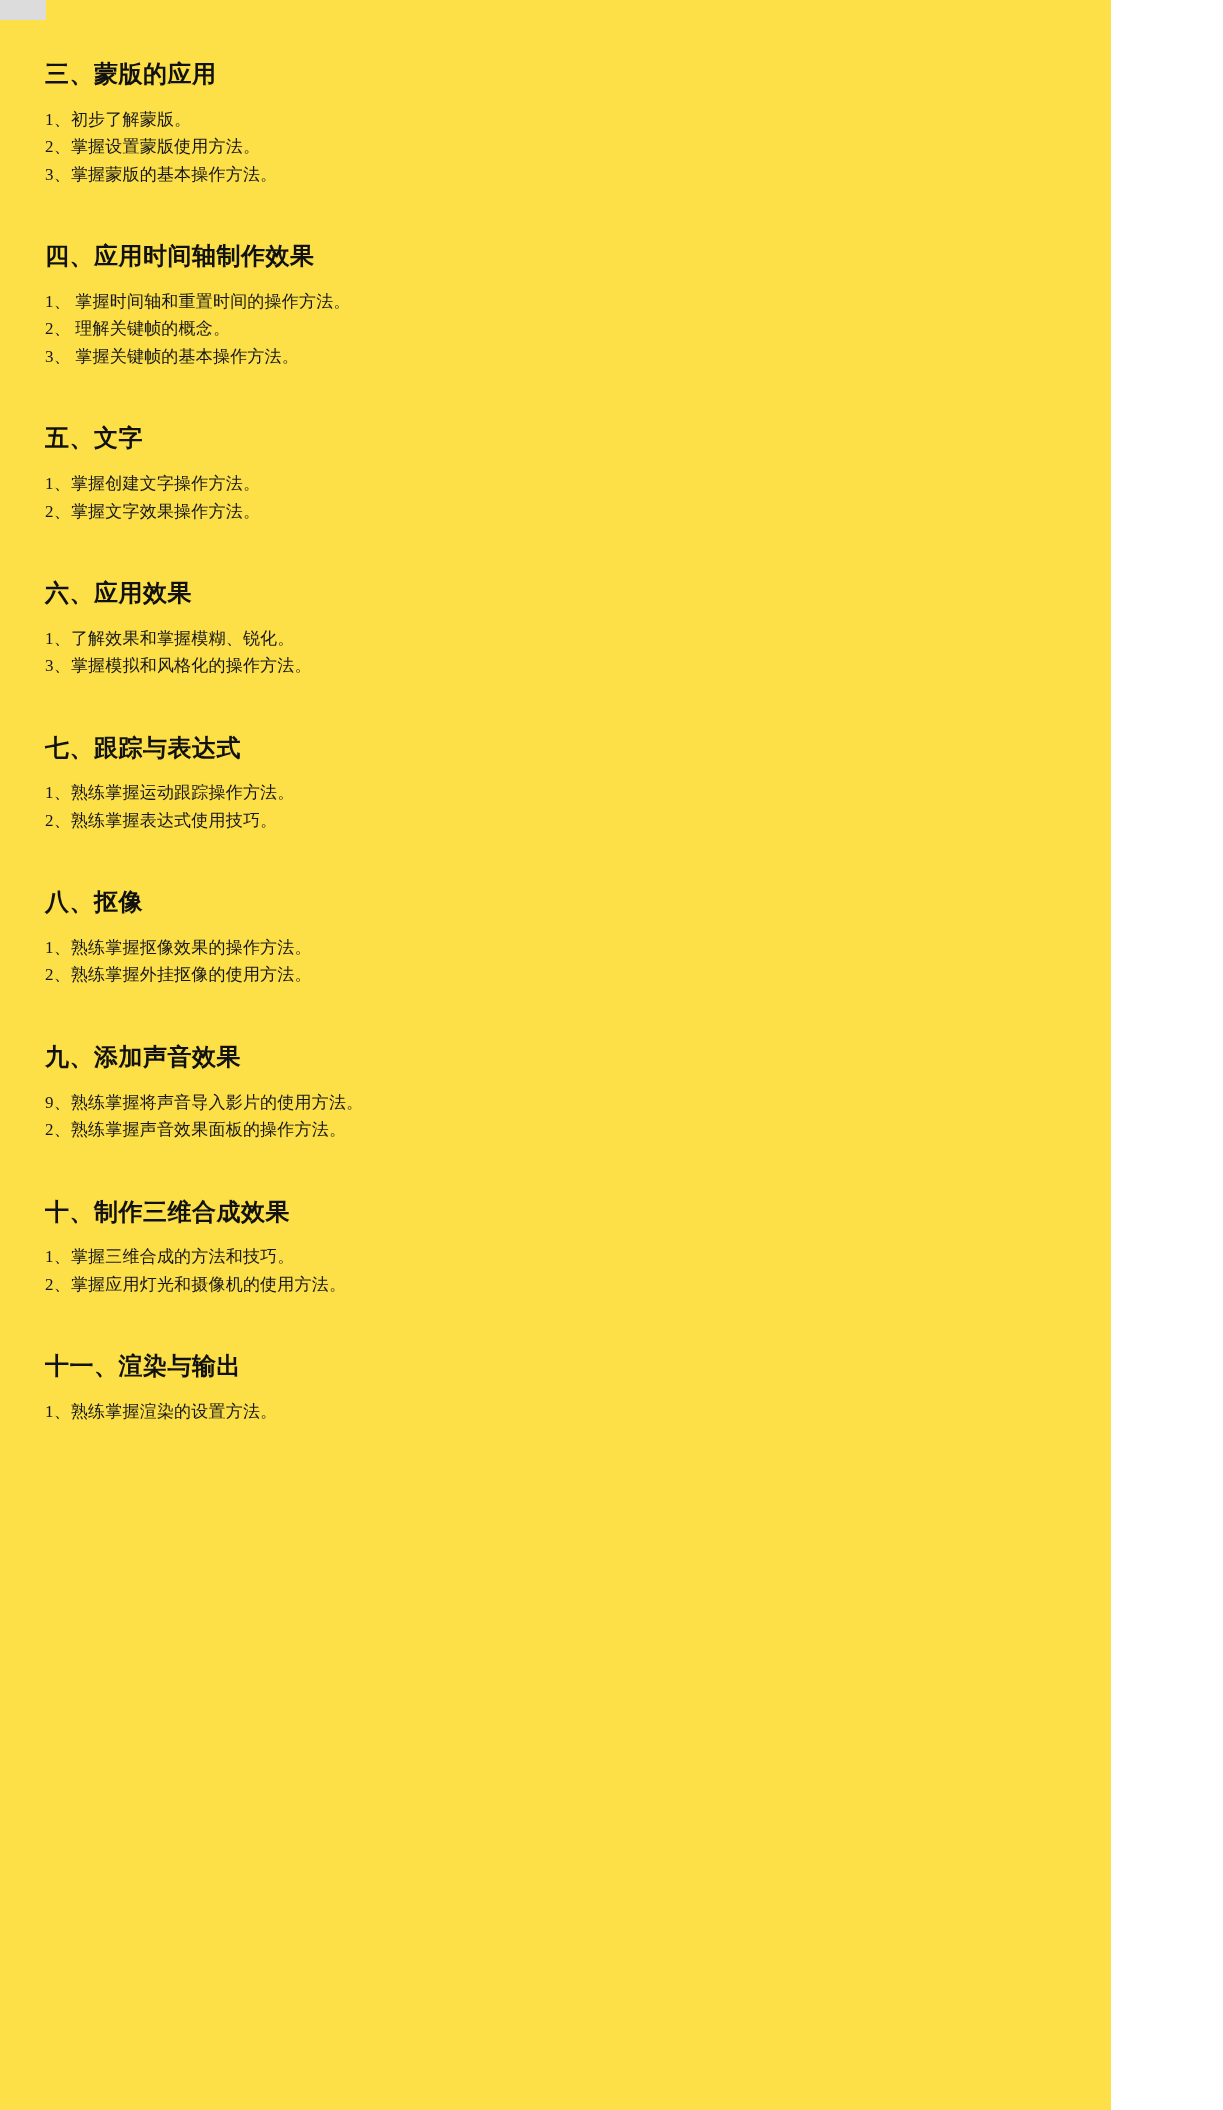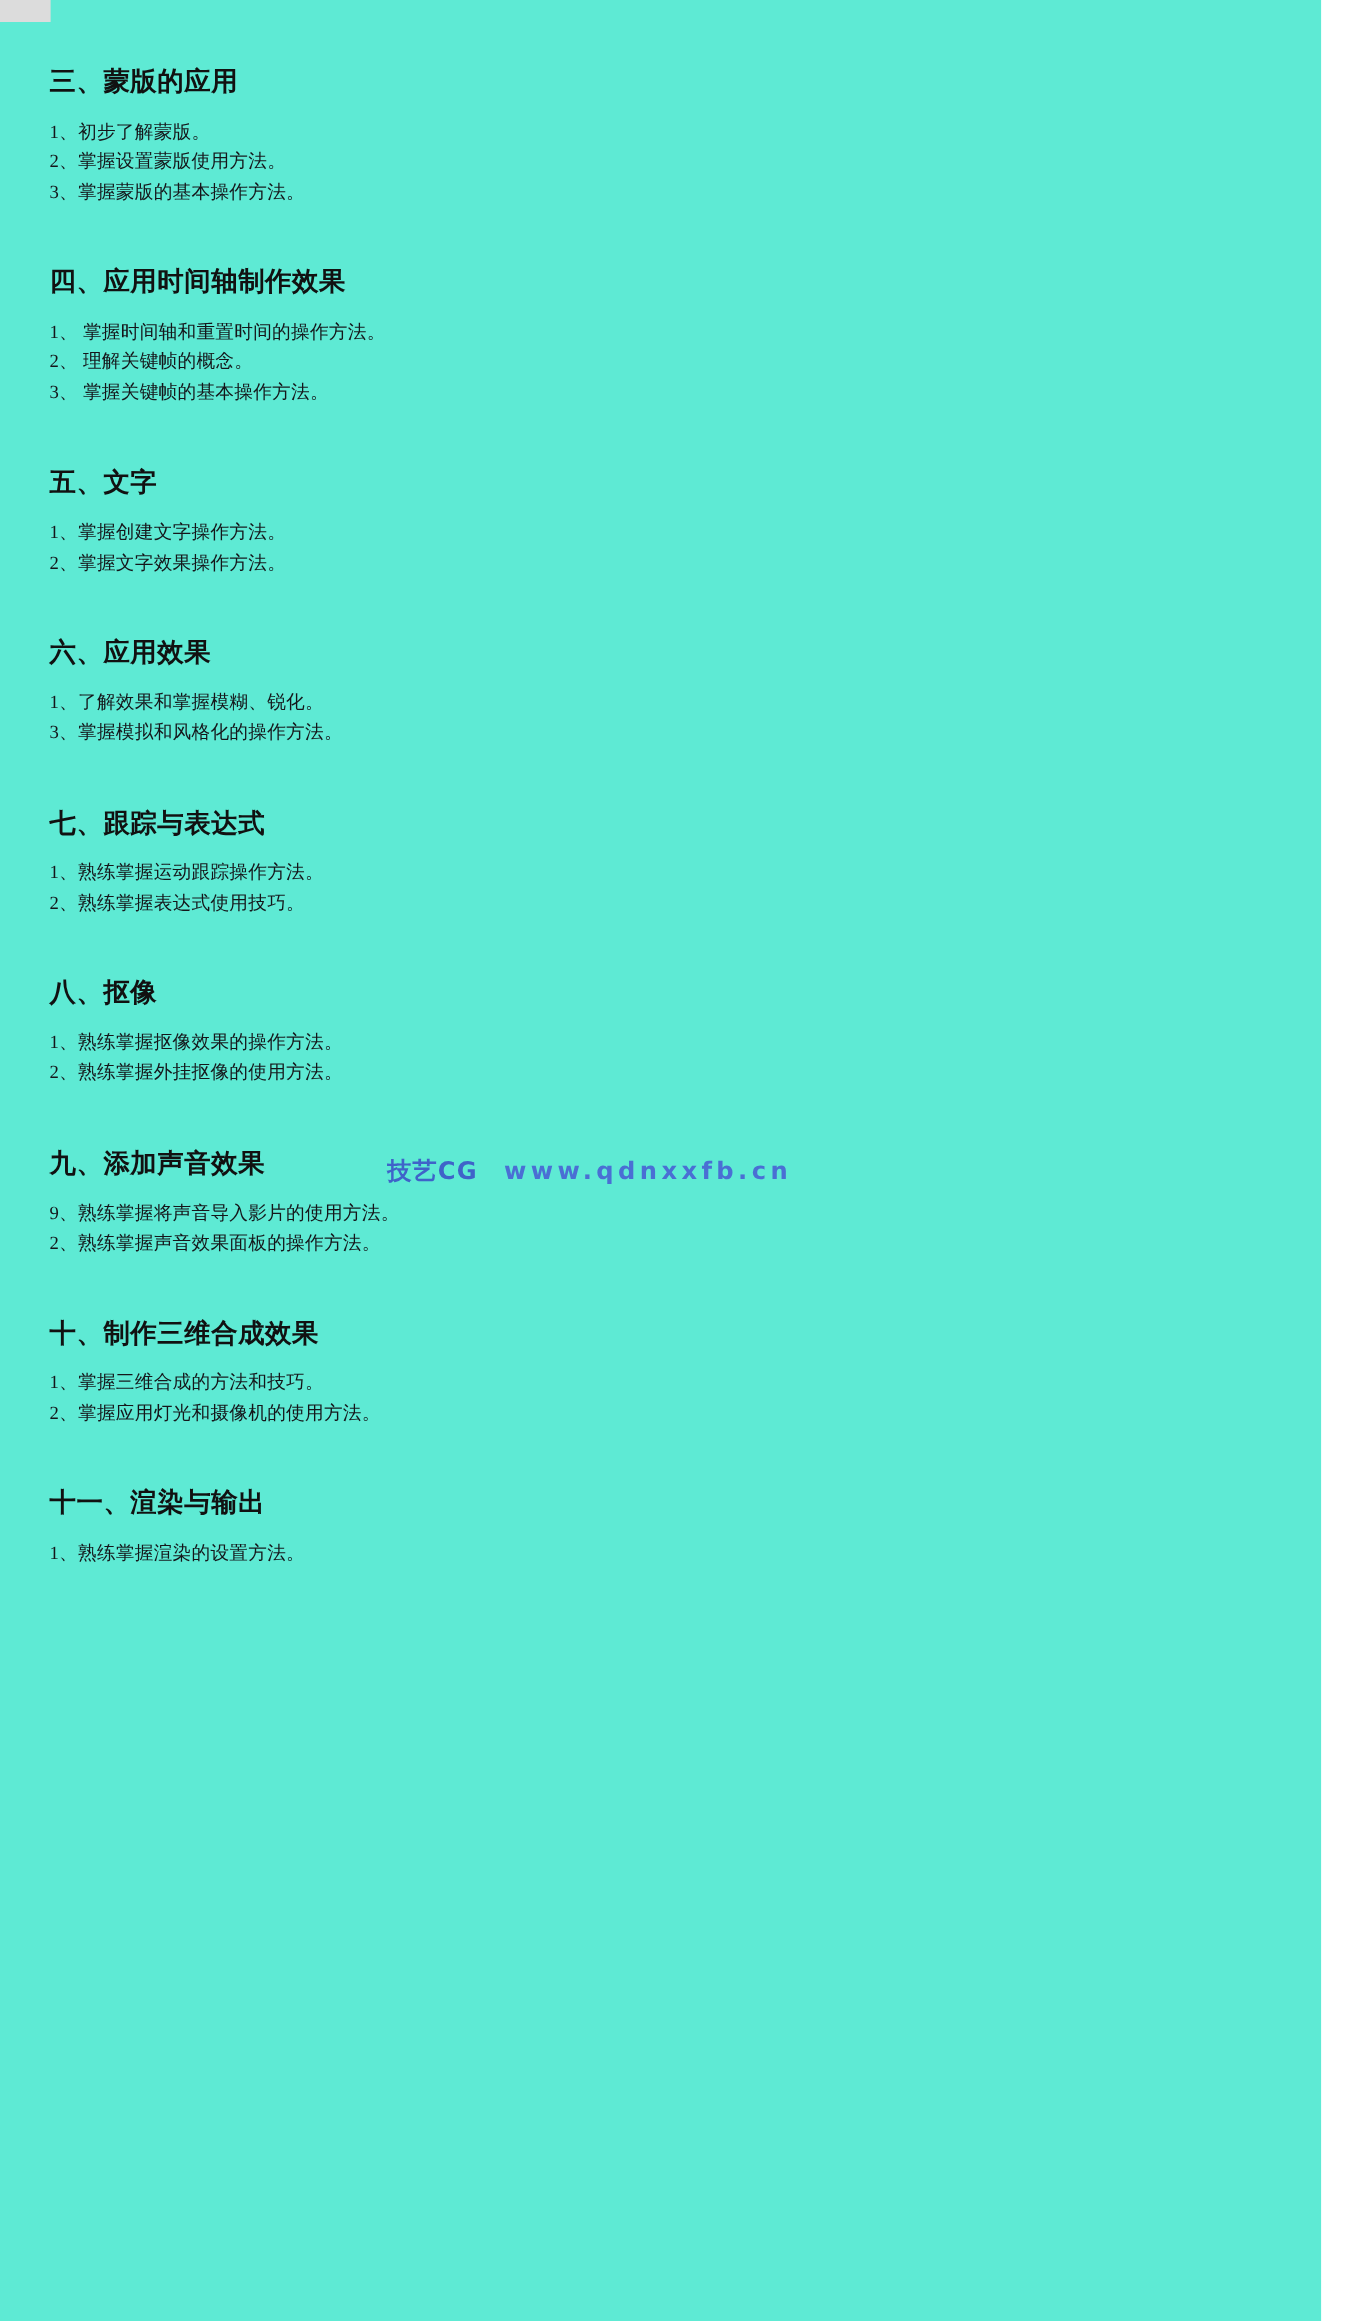--- a/index.html
+++ b/index.html
@@ -9,25 +9,25 @@
   }
   body {
     width: 1223px;
     min-height: 2110px;
     font-family: "Liberation Serif", "DejaVu Serif", serif;
     color: #1a1a1a;
     position: relative;
   }
   .page {
     position: relative;
-    width: 1201px;
+    width: 1111px;
     min-height: 2110px;
     box-sizing: border-box;
     padding: 0 0 40px 0;
-    background: #5eead4;
+    background: #fde047;
     overflow: hidden;
   }
   .top-left-mark {
     position: absolute;
     left: 0;
     top: 0;
     width: 46px;
     height: 20px;
     background: #dcdcdc;
   }
@@ -139,17 +139,14 @@
       <p class="item">2、掌握应用灯光和摄像机的使用方法。</p>
     </div>
 
     <div class="section">
       <h2 class="section-title">十一、渲染与输出</h2>
       <p class="item">1、熟练掌握渲染的设置方法。</p>
     </div>
 
   </div>
 
-  <div class="watermark">
-    <span class="wm-brand">技艺CG</span><span class="wm-url">www.qdnxxfb.cn</span>
-  </div>
 
 </div>
 
 </body></html>

